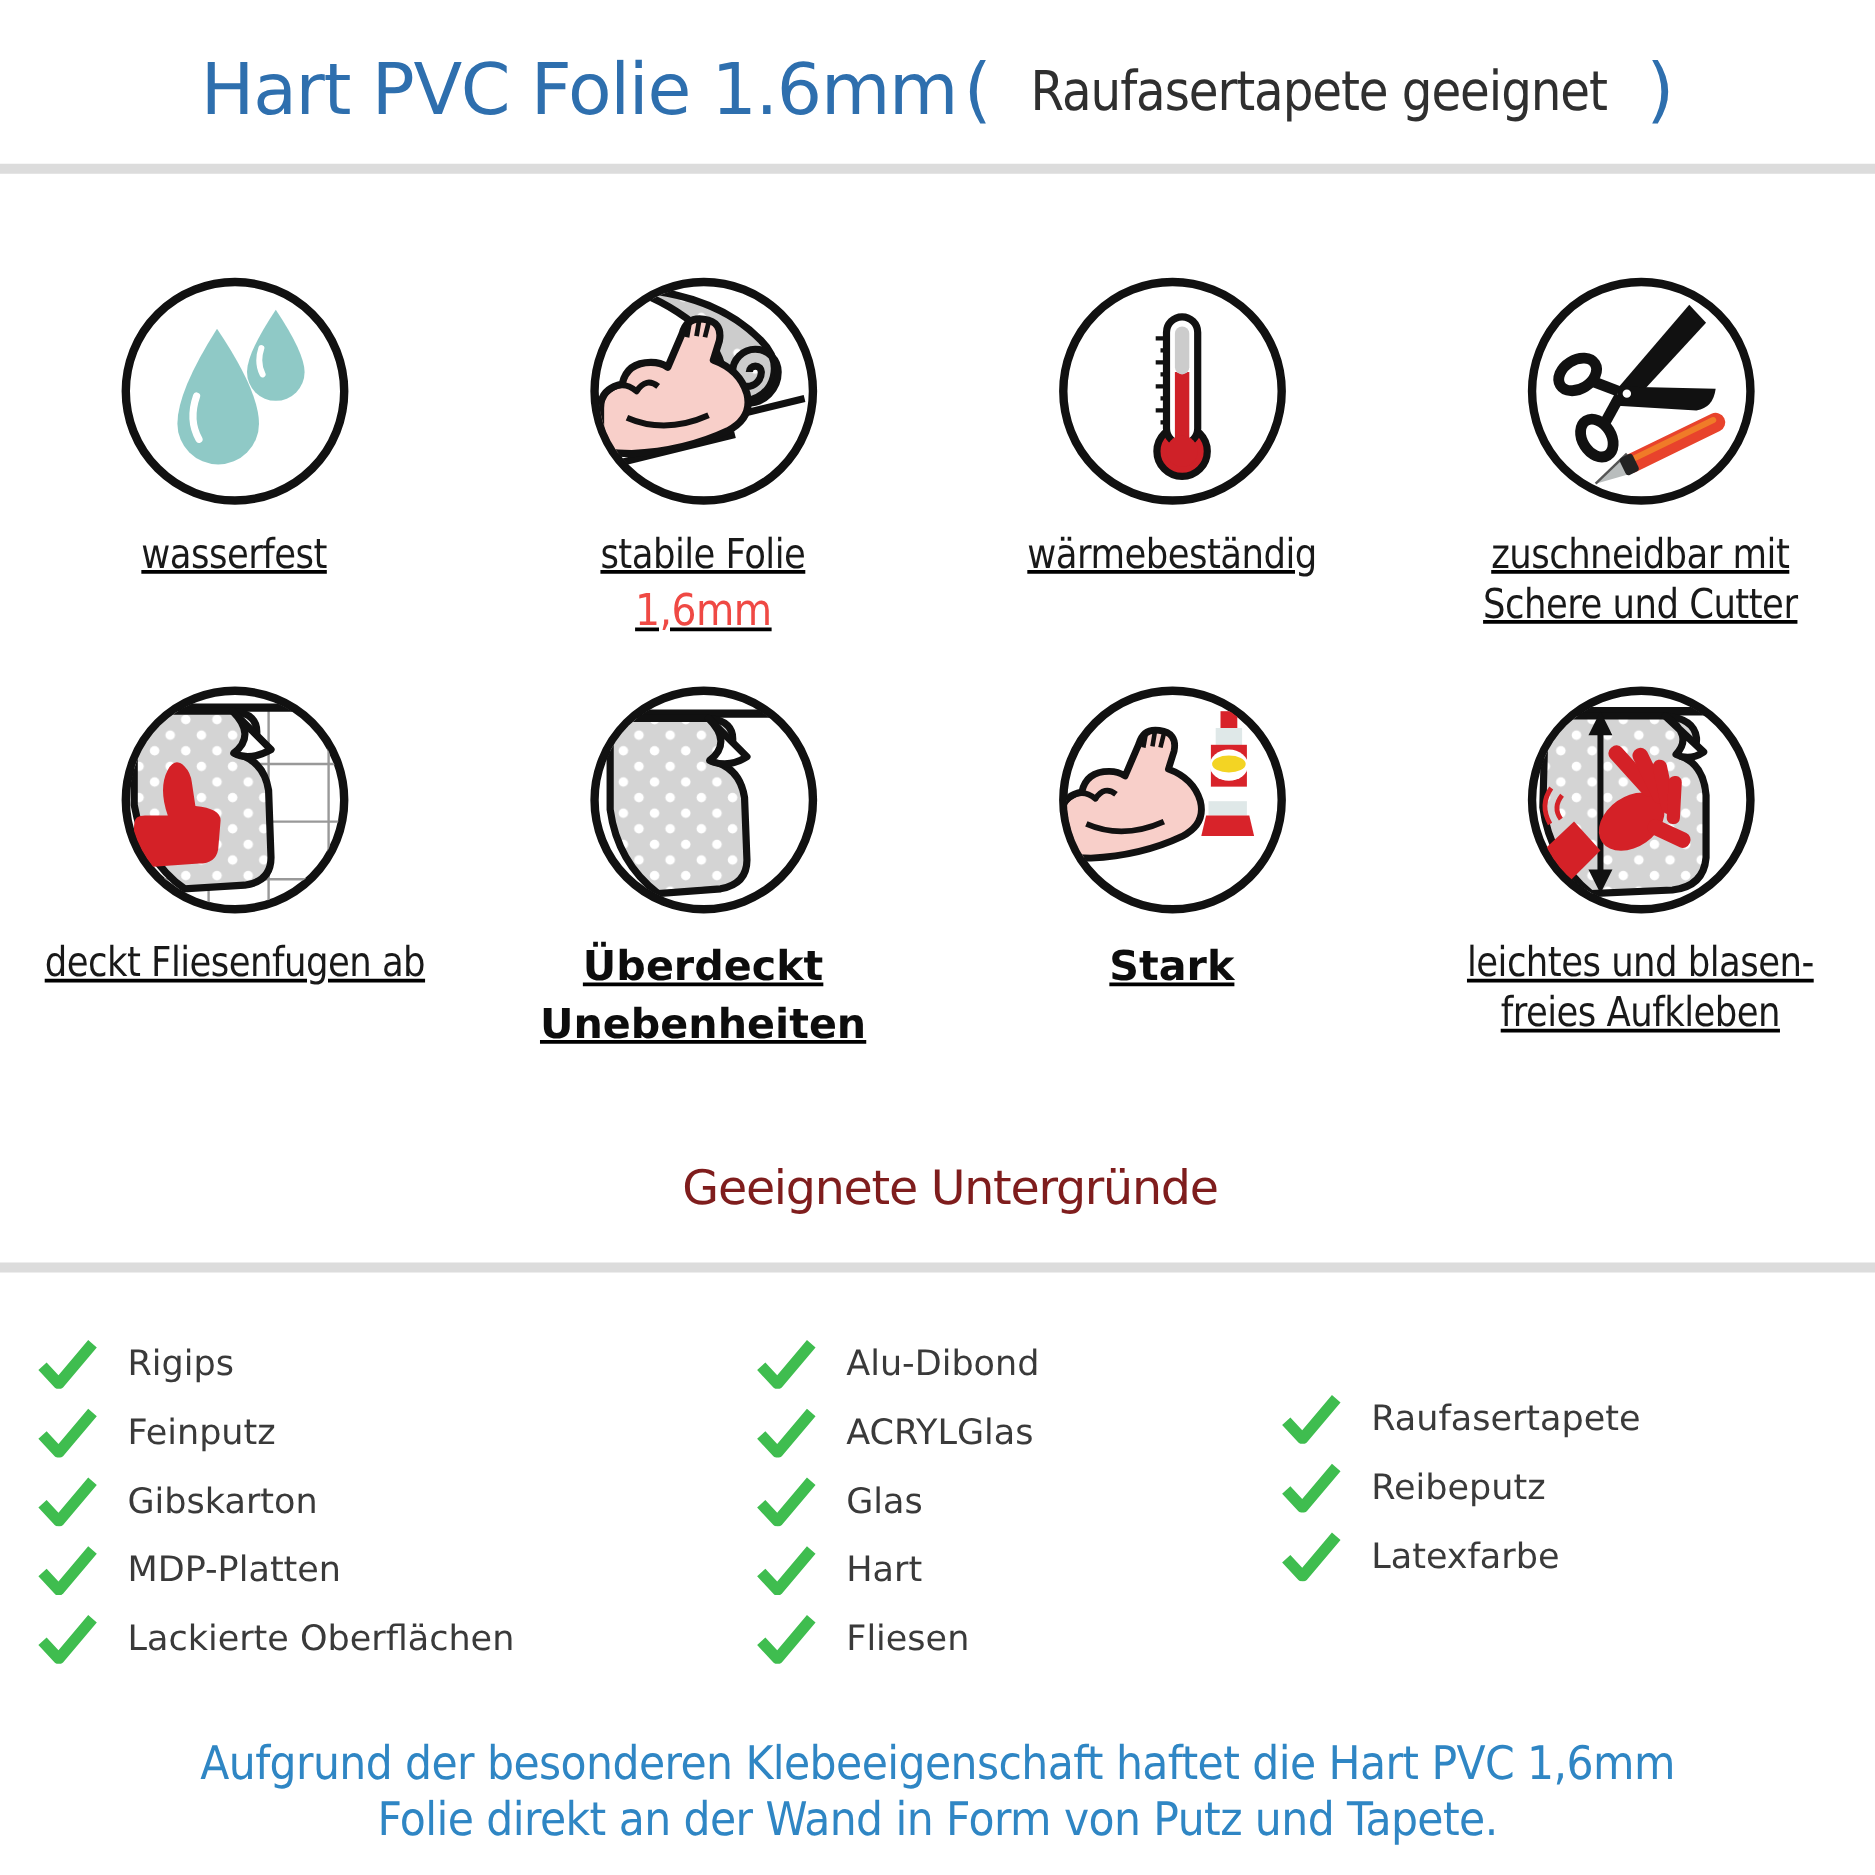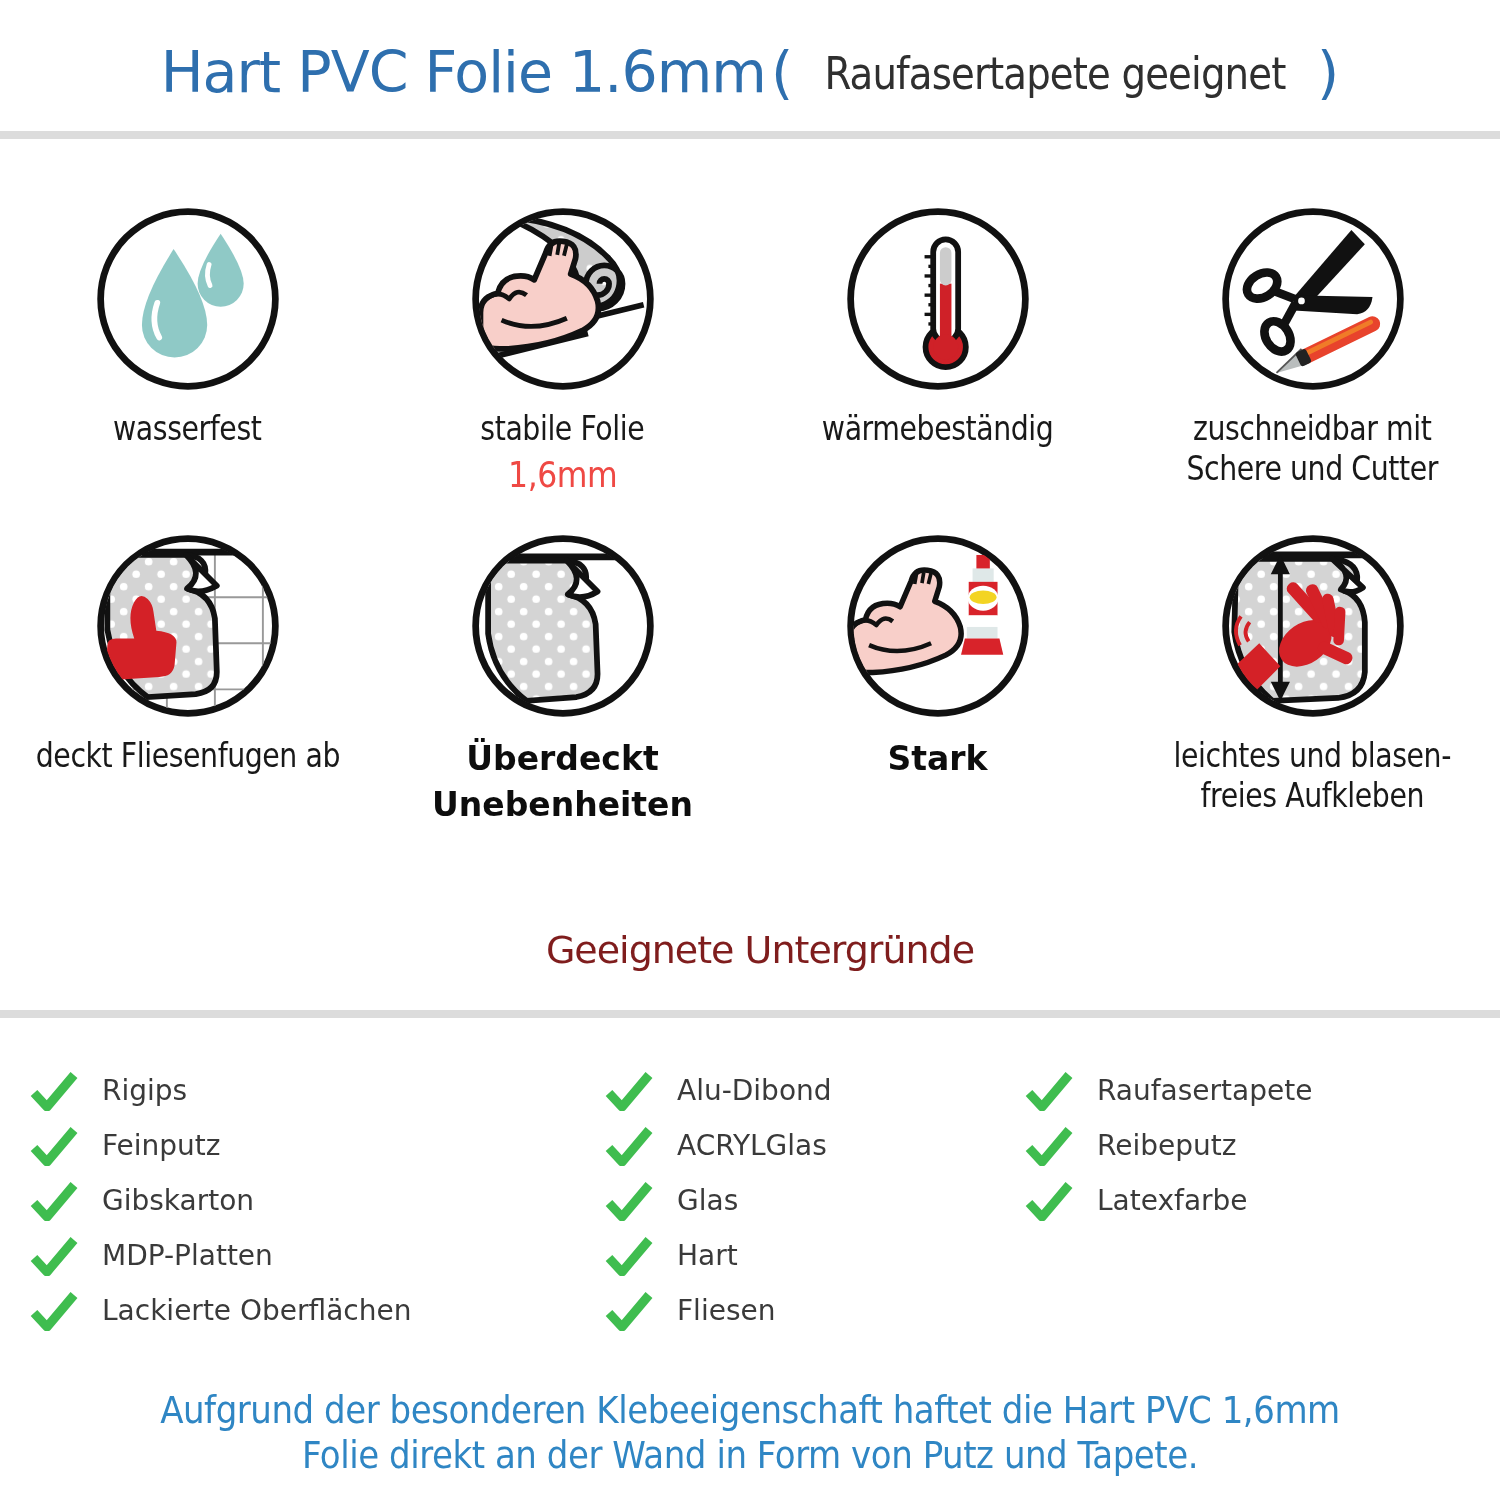--- a/index.html
+++ b/index.html
@@ -10,21 +10,21 @@
   .header{position:absolute;top:34px;left:0;width:100%;text-align:center;white-space:nowrap;line-height:76px;}
   .t-main{font-size:57px;color:#2e6fae;letter-spacing:-1px;}
   .t-paren{font-size:57px;color:#2e6fae;}
   .t-note{font-size:44px;color:#2f2f2f;display:inline-block;transform:scaleX(.88);vertical-align:3px;letter-spacing:-1px;}
 
   .bar{position:absolute;left:0;width:100%;height:8px;background:#dcdcdc;}
   .bar1{top:131px;}
   .bar2{top:1010px;}
 
   
-  .features{position:absolute;top:195px;left:0;width:100%;}
+  .features{position:absolute;top:209px;left:0;width:100%;text-decoration:underline;}
   .frow{display:flex;}
   .frow1{height:335px;}
   .feature{width:375px;display:flex;flex-direction:column;align-items:center;}
   .icon{display:block;}
   .icon svg{display:block;width:192px;height:192px;}
   .frow1 .icon{margin-top:8px;}
   .cap{margin-top:14px;text-align:center;font-size:33px;line-height:1.2;color:#191919;
        transform:scaleX(.86);transform-origin:center top;letter-spacing:-0.5px;}
   .cap .l{display:block;white-space:nowrap;}
   .cap .l:empty{display:none;}
@@ -33,21 +33,21 @@
   .sub:empty{display:none;}
 
   
   .subtitle{position:absolute;top:918px;left:0;width:100%;margin:10px;text-align:center;
             font-size:38px;font-weight:400;color:#7f1d1d;letter-spacing:-1px;}
 
   .checklist{position:absolute;top:1063px;left:30px;display:flex;}
   .ccol{display:flex;flex-direction:column;}
   .ccol1{width:575px;}
   .ccol2{width:420px;}
-  .ccol3{width:450px;}
+  .ccol3{width:450px;margin-top:44px;}
   .item{height:55px;display:flex;align-items:center;gap:24px;}
   .check{display:block;width:48px;flex:0 0 48px;}
   .check svg{display:block;width:48px;height:40px;}
   .label{font-size:28px;color:#3a3a3a;white-space:nowrap;}
 
   
   .footnote{position:absolute;top:1388px;left:0;width:100%;margin:0;text-align:center;
             font-size:37px;line-height:1.22;color:#2f86c4;transform:scaleX(.92);letter-spacing:-0.5px;}
   .footnote .l{display:block;}
 </style>

